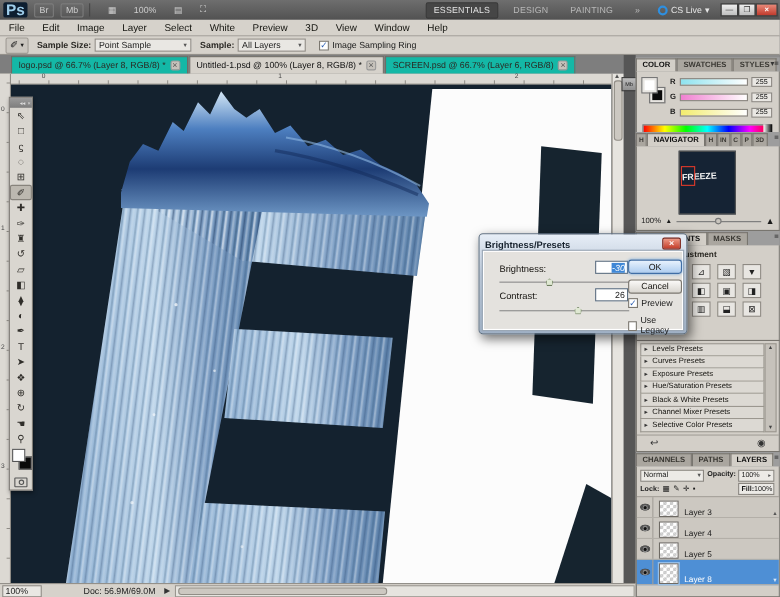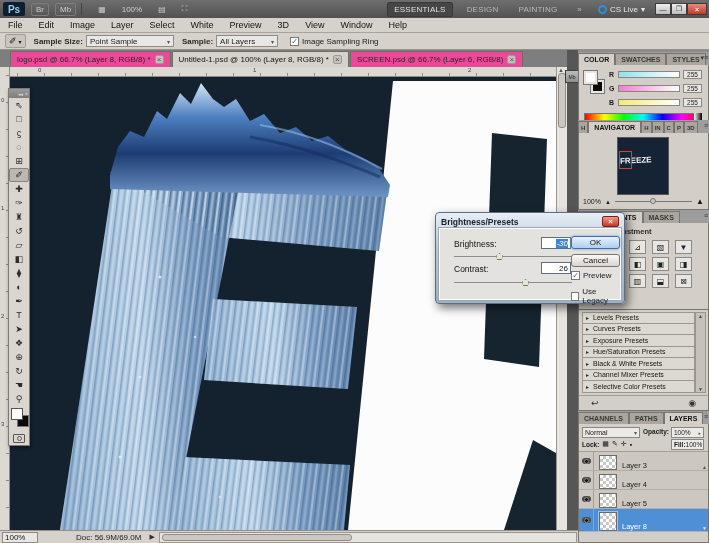--- a/index.html
+++ b/index.html
@@ -4,21 +4,21 @@
 <style>
   * { margin:0; padding:0; box-sizing:border-box; }
   html,body { background:#3a3a3a; }
   body { font-family:"Liberation Sans","DejaVu Sans",sans-serif; }
   #root { position:relative; width:709px; height:543px; background:#8a8a8a; overflow:hidden; font-size:9px; color:#1a1a1a; }
 
   
   .appbar { position:absolute; left:0; top:0; width:709px; height:18px;
     background:linear-gradient(180deg,#6e6e6e,#525252); display:flex; align-items:center; }
   .pslogo { width:22px; height:14px; margin-left:3px; background:#0d1e30; color:#9ecdea; font-weight:bold;
-    font-size:10px; display:flex; align-items:center; justify-content:center; border-radius:2px; }
+    font-size:14px; display:flex; align-items:center; justify-content:center; border-radius:2px; }
   .abtn { height:13px; padding:0 4px; margin-left:6px; display:flex; align-items:center; color:#cfcfcf;
     font-size:8px; border:1px solid #7c7c7c; border-radius:2px; background:linear-gradient(#6a6a6a,#585858); }
   .abtn.flat { border-color:transparent; background:none; }
   .asep { width:1px; height:12px; background:#454545; margin:0 5px; }
   .ws { margin-left:8px; padding:2px 6px; color:#b9b9b9; font-size:8px; letter-spacing:.2px; }
   .ws.active { background:#464646; border:1px solid #3a3a3a; border-radius:2px; color:#e4e4e4; }
   .cslive { display:flex; align-items:center; gap:3px; color:#e8e8e8; font-size:8px; margin-left:10px; }
   .csdot { width:9px; height:9px; border-radius:50%; border:2px solid #2e8fe0; }
   .winbtns { display:flex; margin-left:10px; margin-right:2px; }
   .wb { width:16px; height:12px; border:1px solid #3c3c3c; background:linear-gradient(#efefef,#bdbdbd);
@@ -38,21 +38,21 @@
   .olabel { font-size:8px; font-weight:bold; color:#2c2a26; margin-left:8px; }
   .oselect { height:12px; border:1px solid #8f8b84; background:#e9e7e3; display:flex; align-items:center;
     justify-content:space-between; font-size:8px; padding:0 3px; margin-left:3px; color:#222; }
   .ochk { display:flex; align-items:center; gap:3px; margin-left:12px; font-size:8px; }
   .cbx { width:9px; height:9px; border:1px solid #7b776f; background:#fff; font-size:8px; line-height:7px;
     text-align:center; color:#2a5db0; font-weight:bold; }
 
   
   .tabbar { position:absolute; left:0; top:50px; width:709px; height:17px; background:#7e7e7e; display:flex; align-items:flex-end; }
   .doctab { height:16px; display:flex; align-items:center; gap:4px; padding:0 6px; font-size:8px;
-    background:#ec4899; border:1px solid #6f6c66; border-bottom:none; color:#2b2923; margin-left:1px; white-space:nowrap; }
+    background:#14b8a6; border:1px solid #6f6c66; border-bottom:none; color:#2b2923; margin-left:1px; white-space:nowrap; }
   .doctab.active { background:#d6d2cb; color:#111; }
   .tclose { font-size:8px; color:#555; border:1px solid #999; background:#c6c2bb; width:9px; height:9px;
     line-height:7px; text-align:center; border-radius:2px; }
 
   
   .rulerh { position:absolute; left:10px; top:67px; width:546px; height:10px; background:#dcd9d3;
     border-bottom:1px solid #8f8c86;
     background-image:repeating-linear-gradient(90deg,#8f8c86 0 1px,transparent 1px 27px); background-position:7px 6px; background-size:27px 4px; background-repeat:repeat-x; }
   .rulerh span { position:absolute; top:0px; font-size:6px; color:#444; }
   .rulerv { position:absolute; left:0; top:67px; width:10px; height:463px; background:#dcd9d3;

